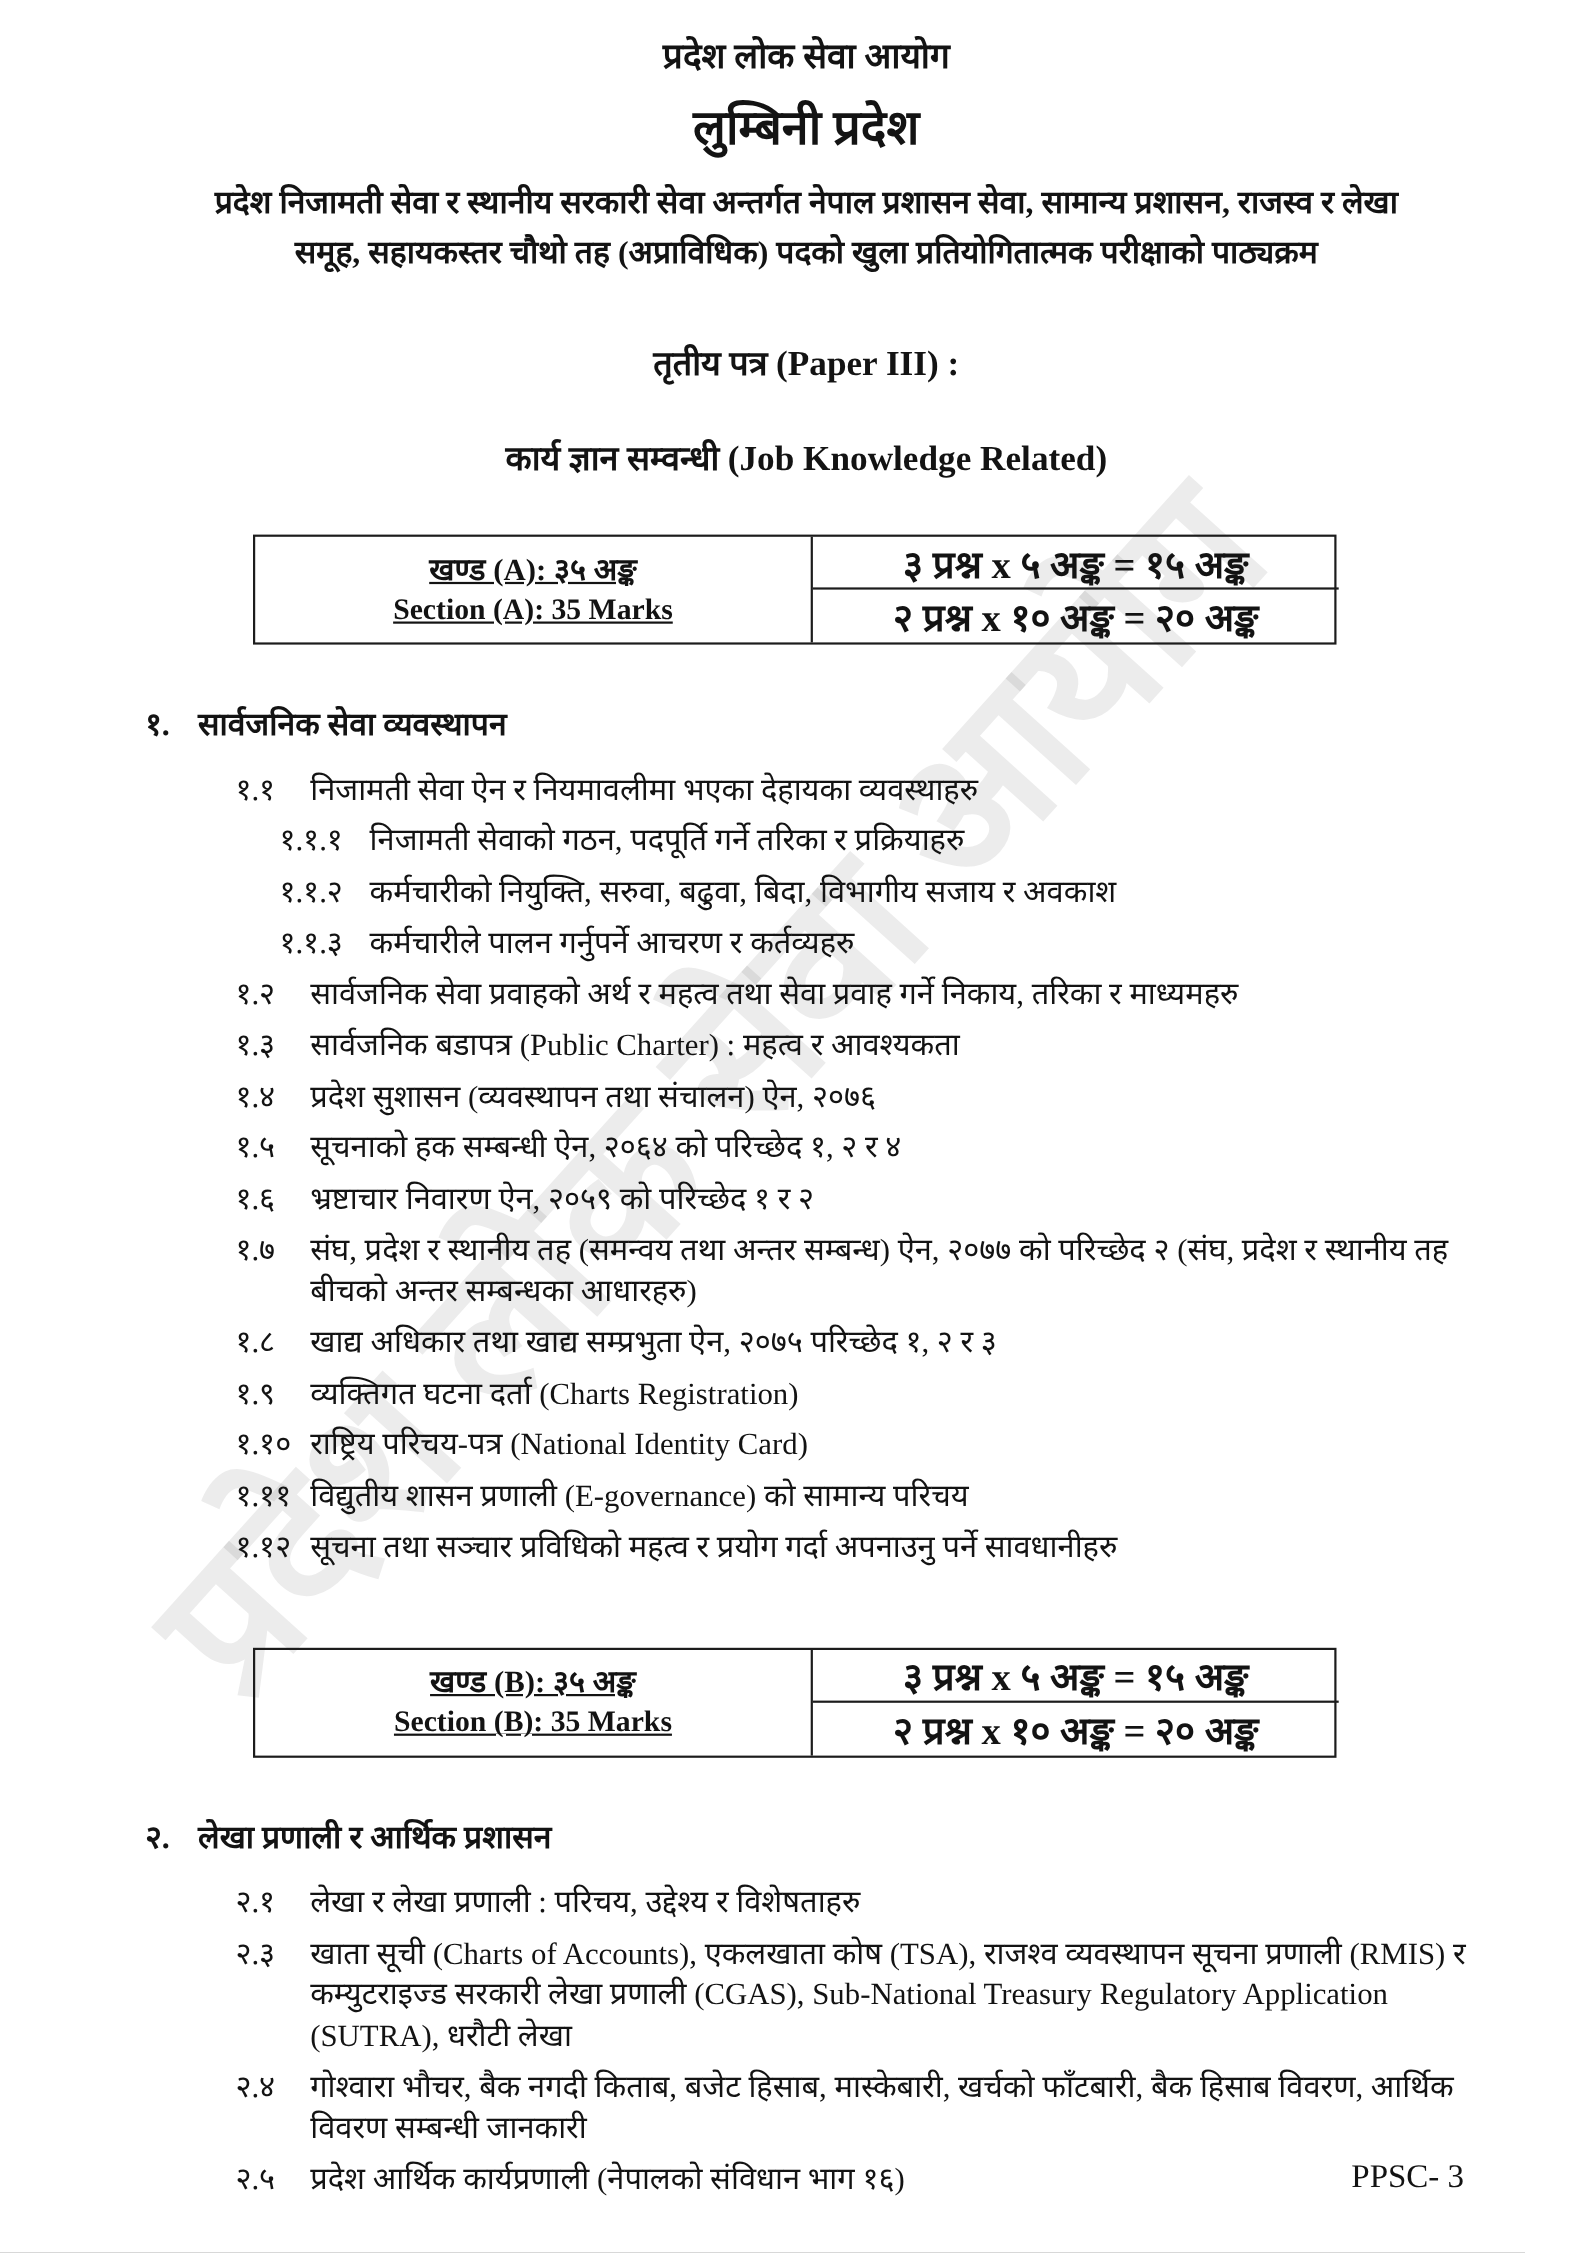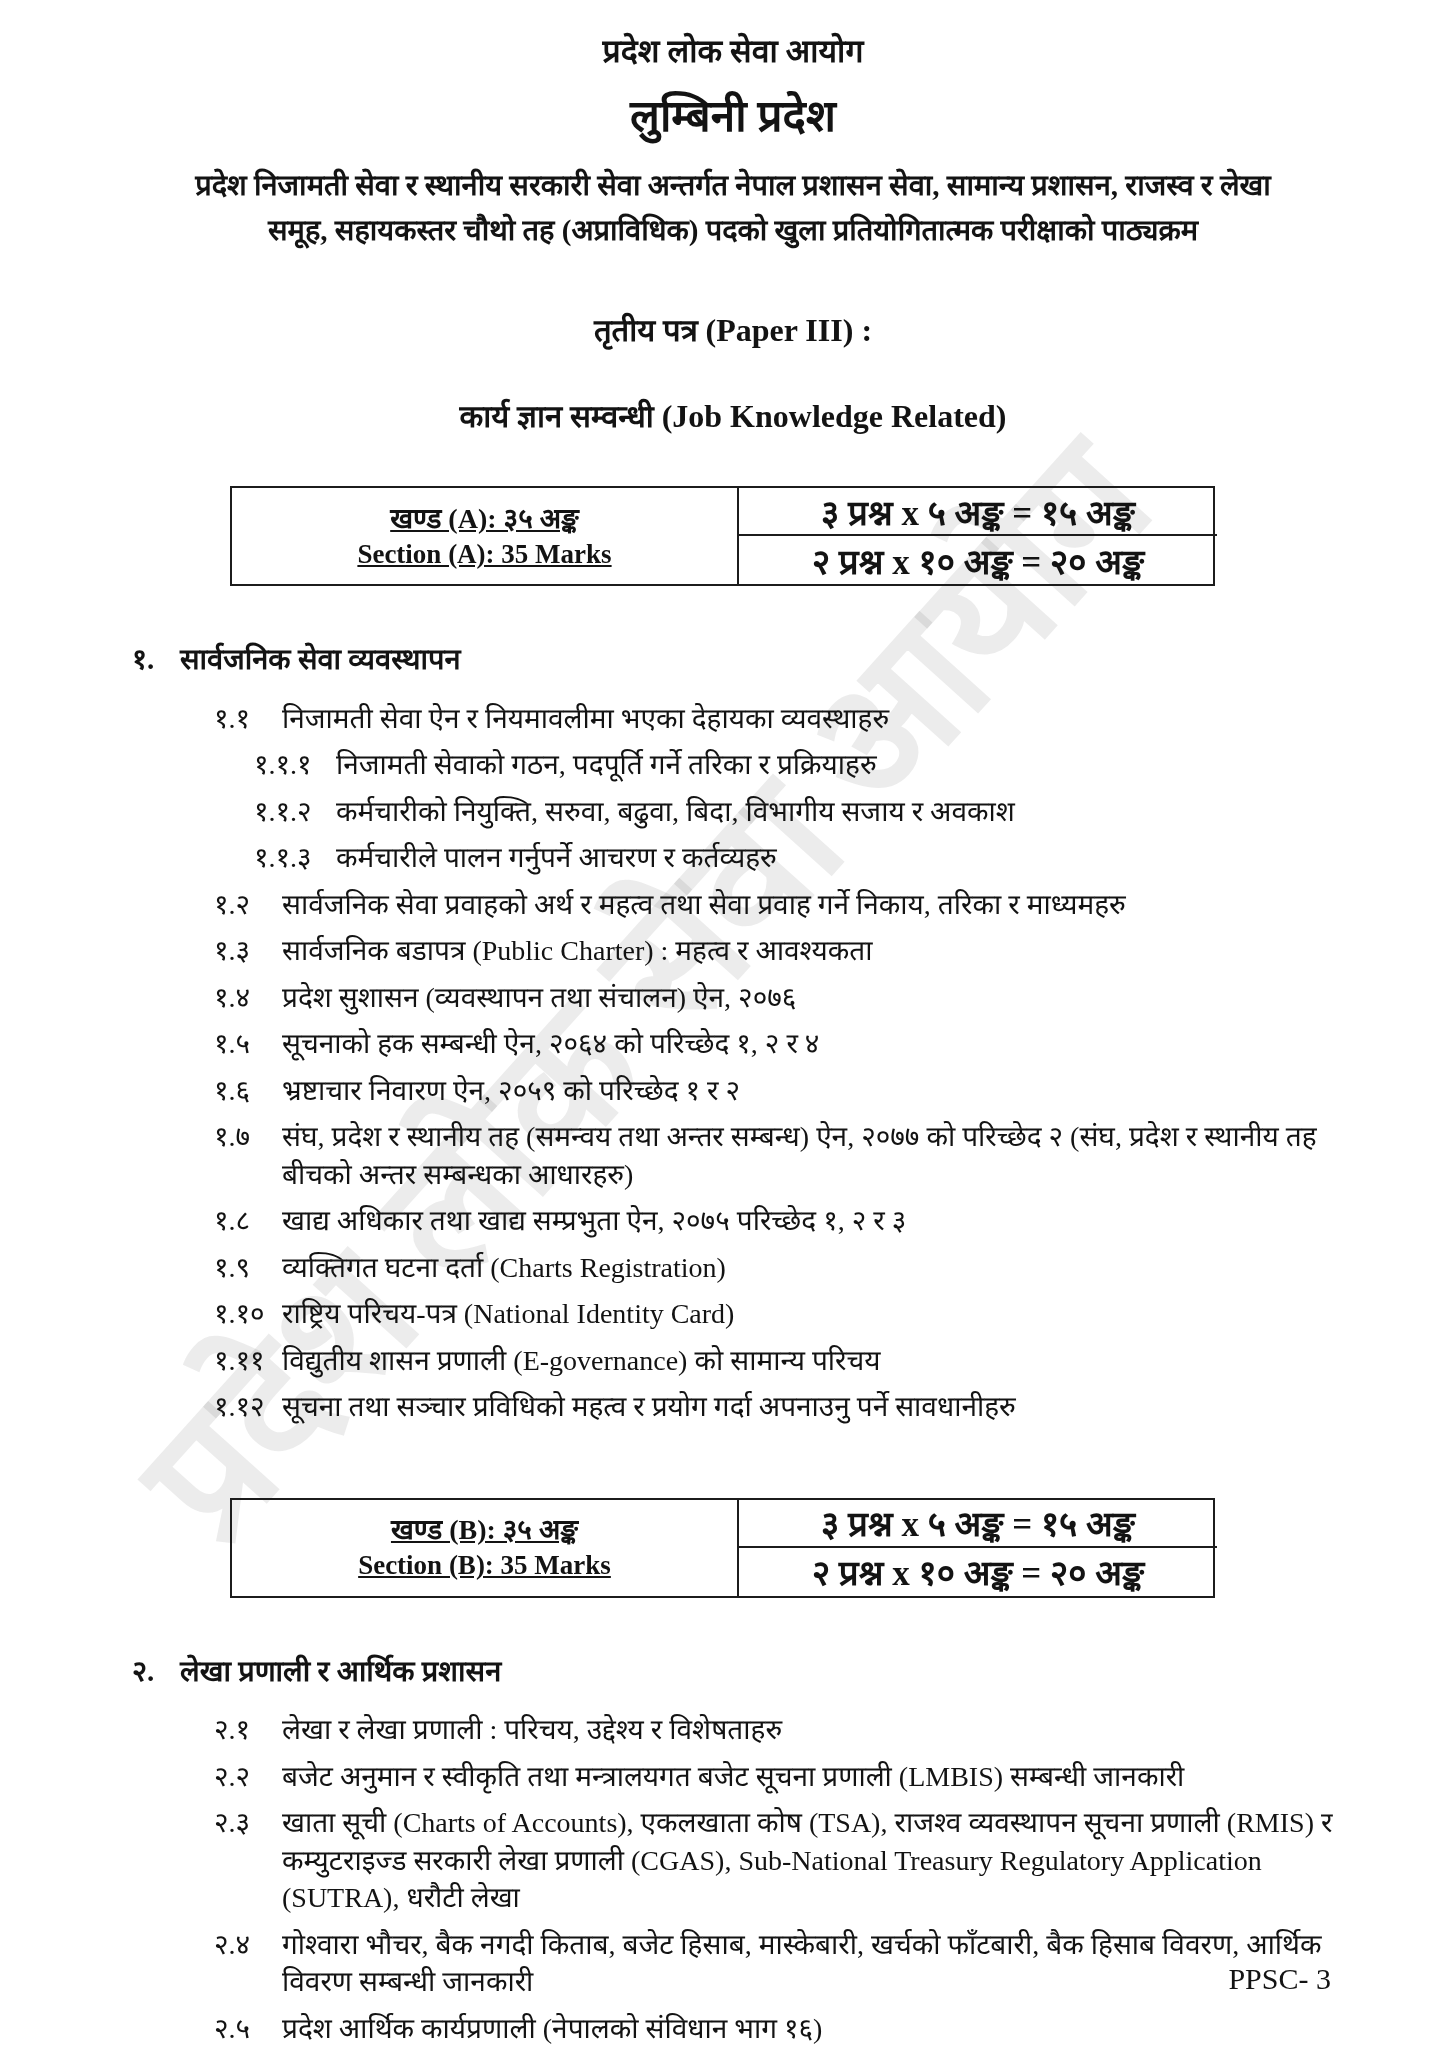--- a/index.html
+++ b/index.html
@@ -209,24 +209,20 @@
       <span class="sec-num">२.</span>
       <span>लेखा प्रणाली र आर्थिक प्रशासन</span>
     </div>
 
     <div class="sec-items">
       <div class="item l1">
           <span class="num">२.१</span>
           <span class="txt">लेखा र लेखा प्रणाली : परिचय, उद्देश्य र विशेषताहरु</span>
         </div>
       <div class="item l1">
-          <span class="num">२.२</span>
-          <span class="txt">बजेट अनुमान र स्वीकृति तथा मन्त्रालयगत बजेट सूचना प्रणाली (LMBIS) सम्बन्धी जानकारी</span>
-        </div>
-      <div class="item l1">
           <span class="num">२.३</span>
           <span class="txt">खाता सूची (Charts of Accounts), एकलखाता कोष (TSA), राजश्व व्यवस्थापन सूचना प्रणाली (RMIS) र कम्युटराइज्ड सरकारी लेखा प्रणाली (CGAS), Sub-National Treasury Regulatory Application (SUTRA), धरौटी लेखा</span>
         </div>
       <div class="item l1">
           <span class="num">२.४</span>
           <span class="txt">गोश्वारा भौचर, बैक नगदी किताब, बजेट हिसाब, मास्केबारी, खर्चको फाँटबारी, बैक हिसाब विवरण, आर्थिक विवरण सम्बन्धी जानकारी</span>
         </div>
       <div class="item l1">
           <span class="num">२.५</span>
           <span class="txt">प्रदेश आर्थिक कार्यप्रणाली (नेपालको संविधान भाग १६)</span>

